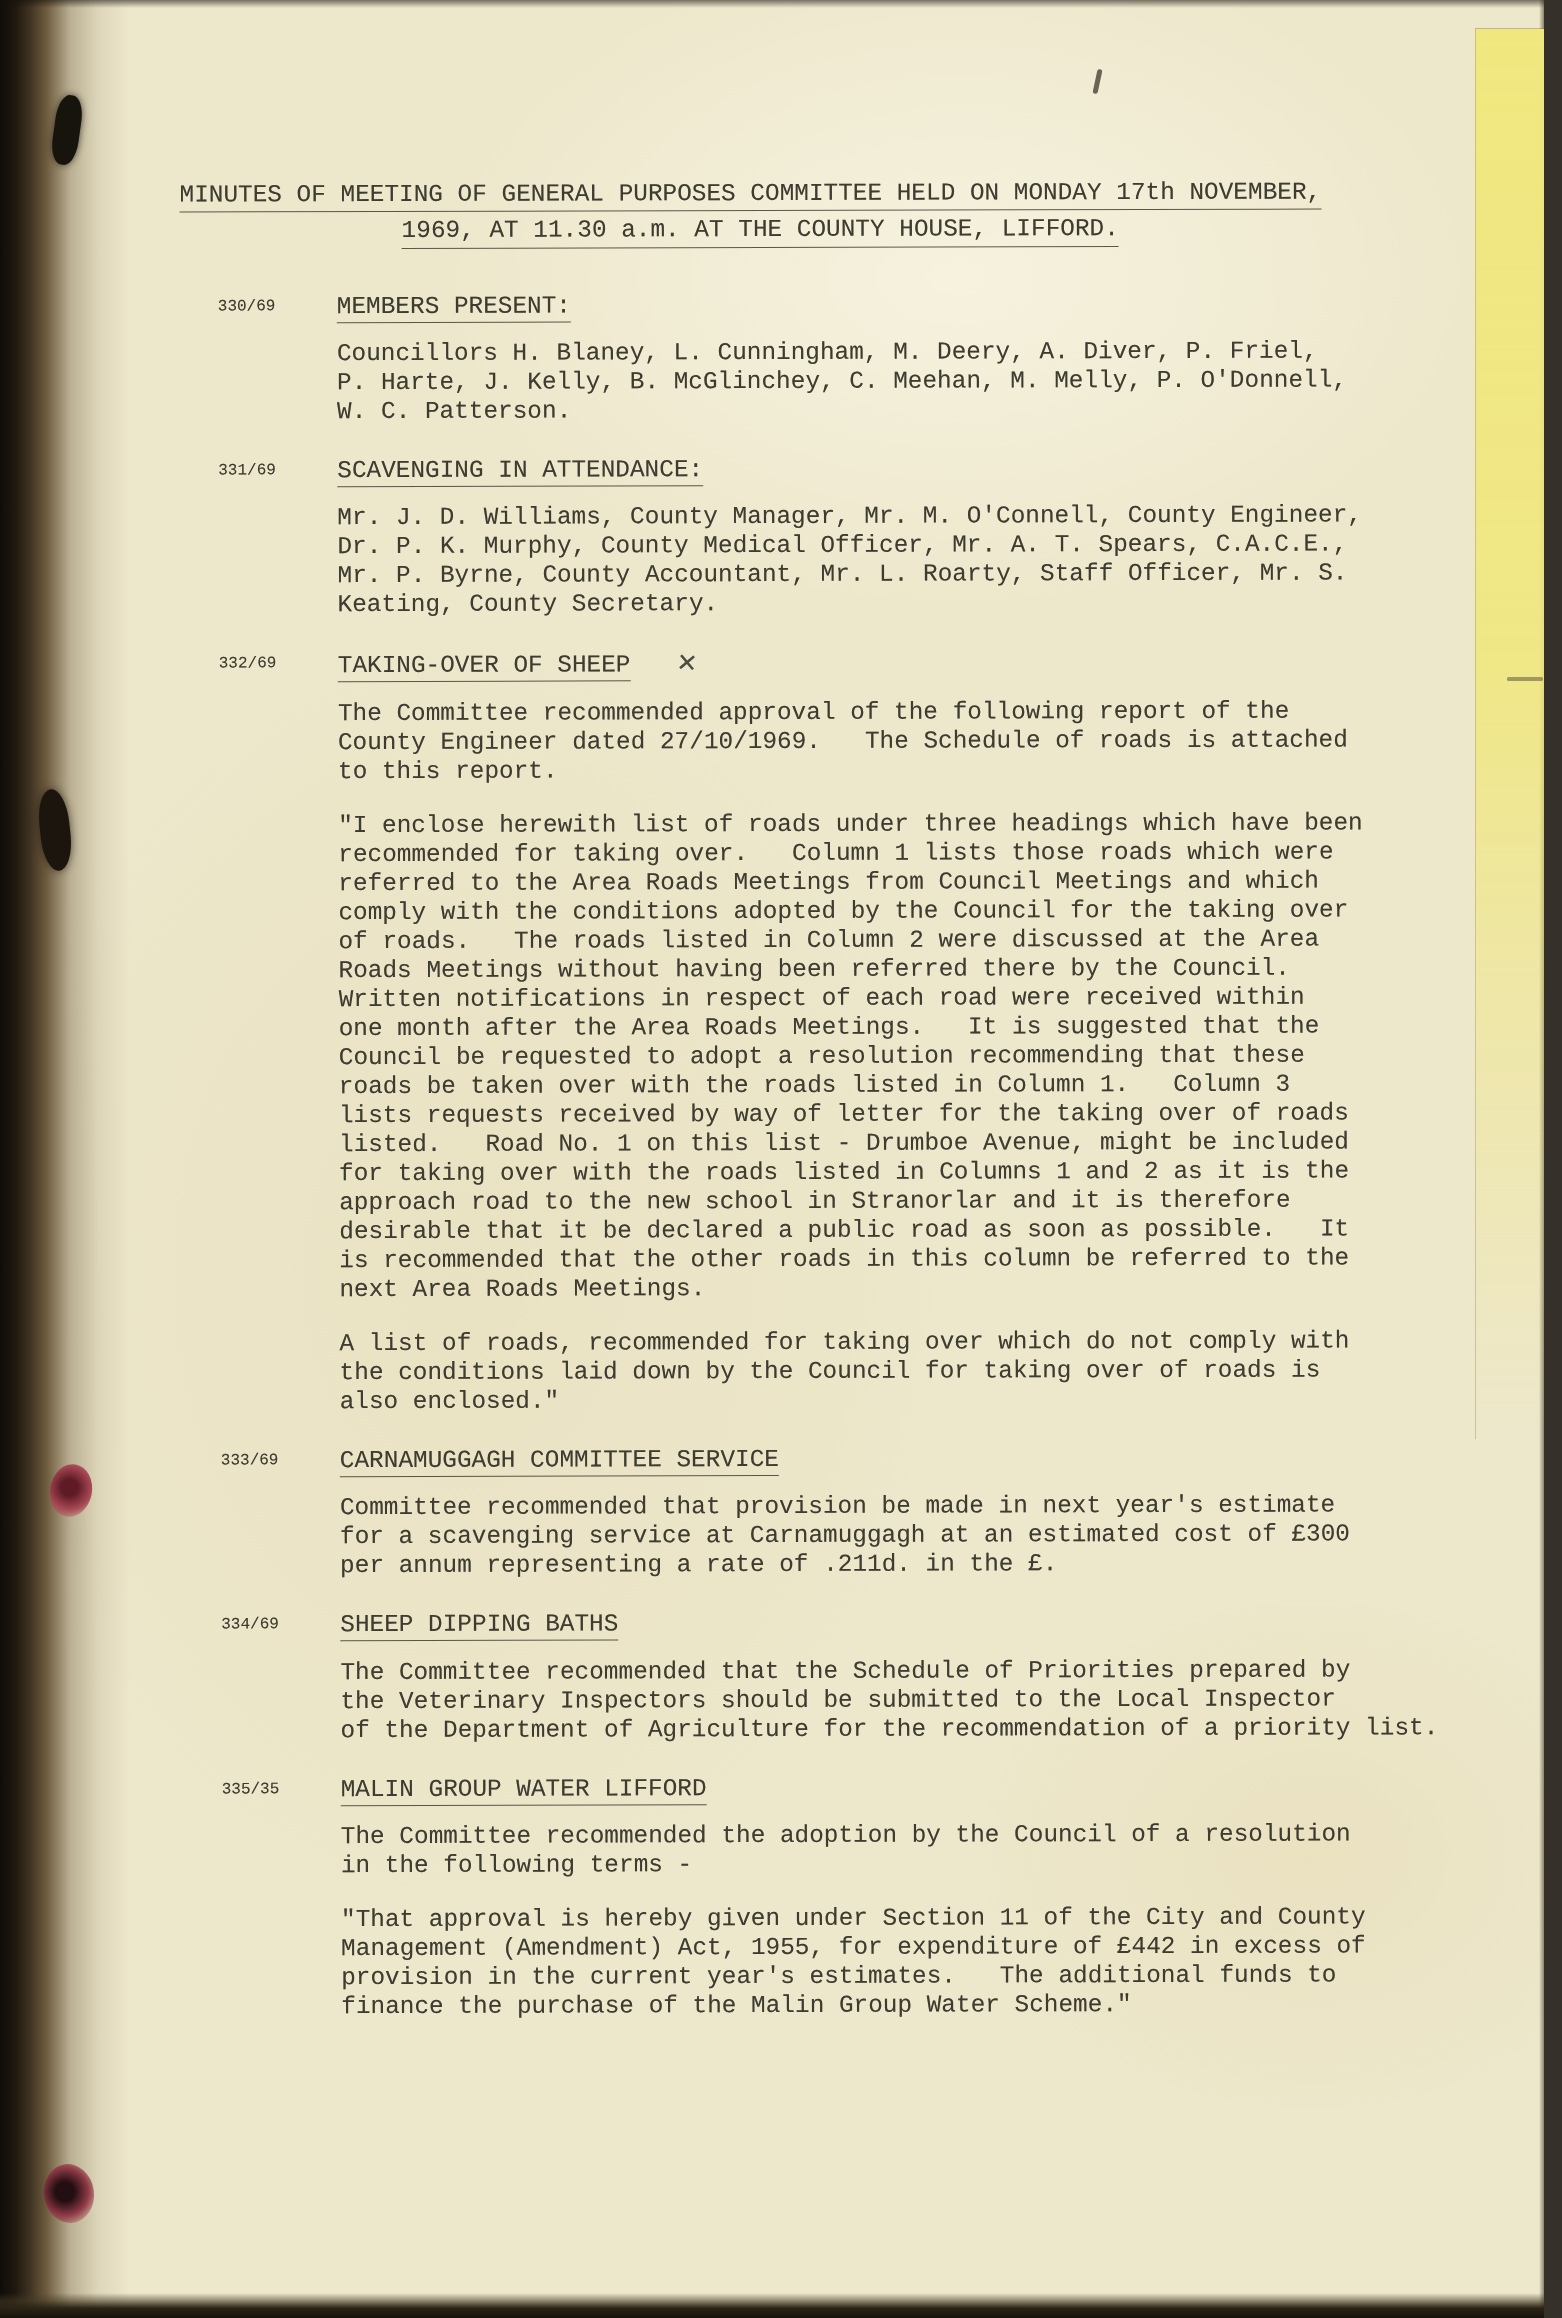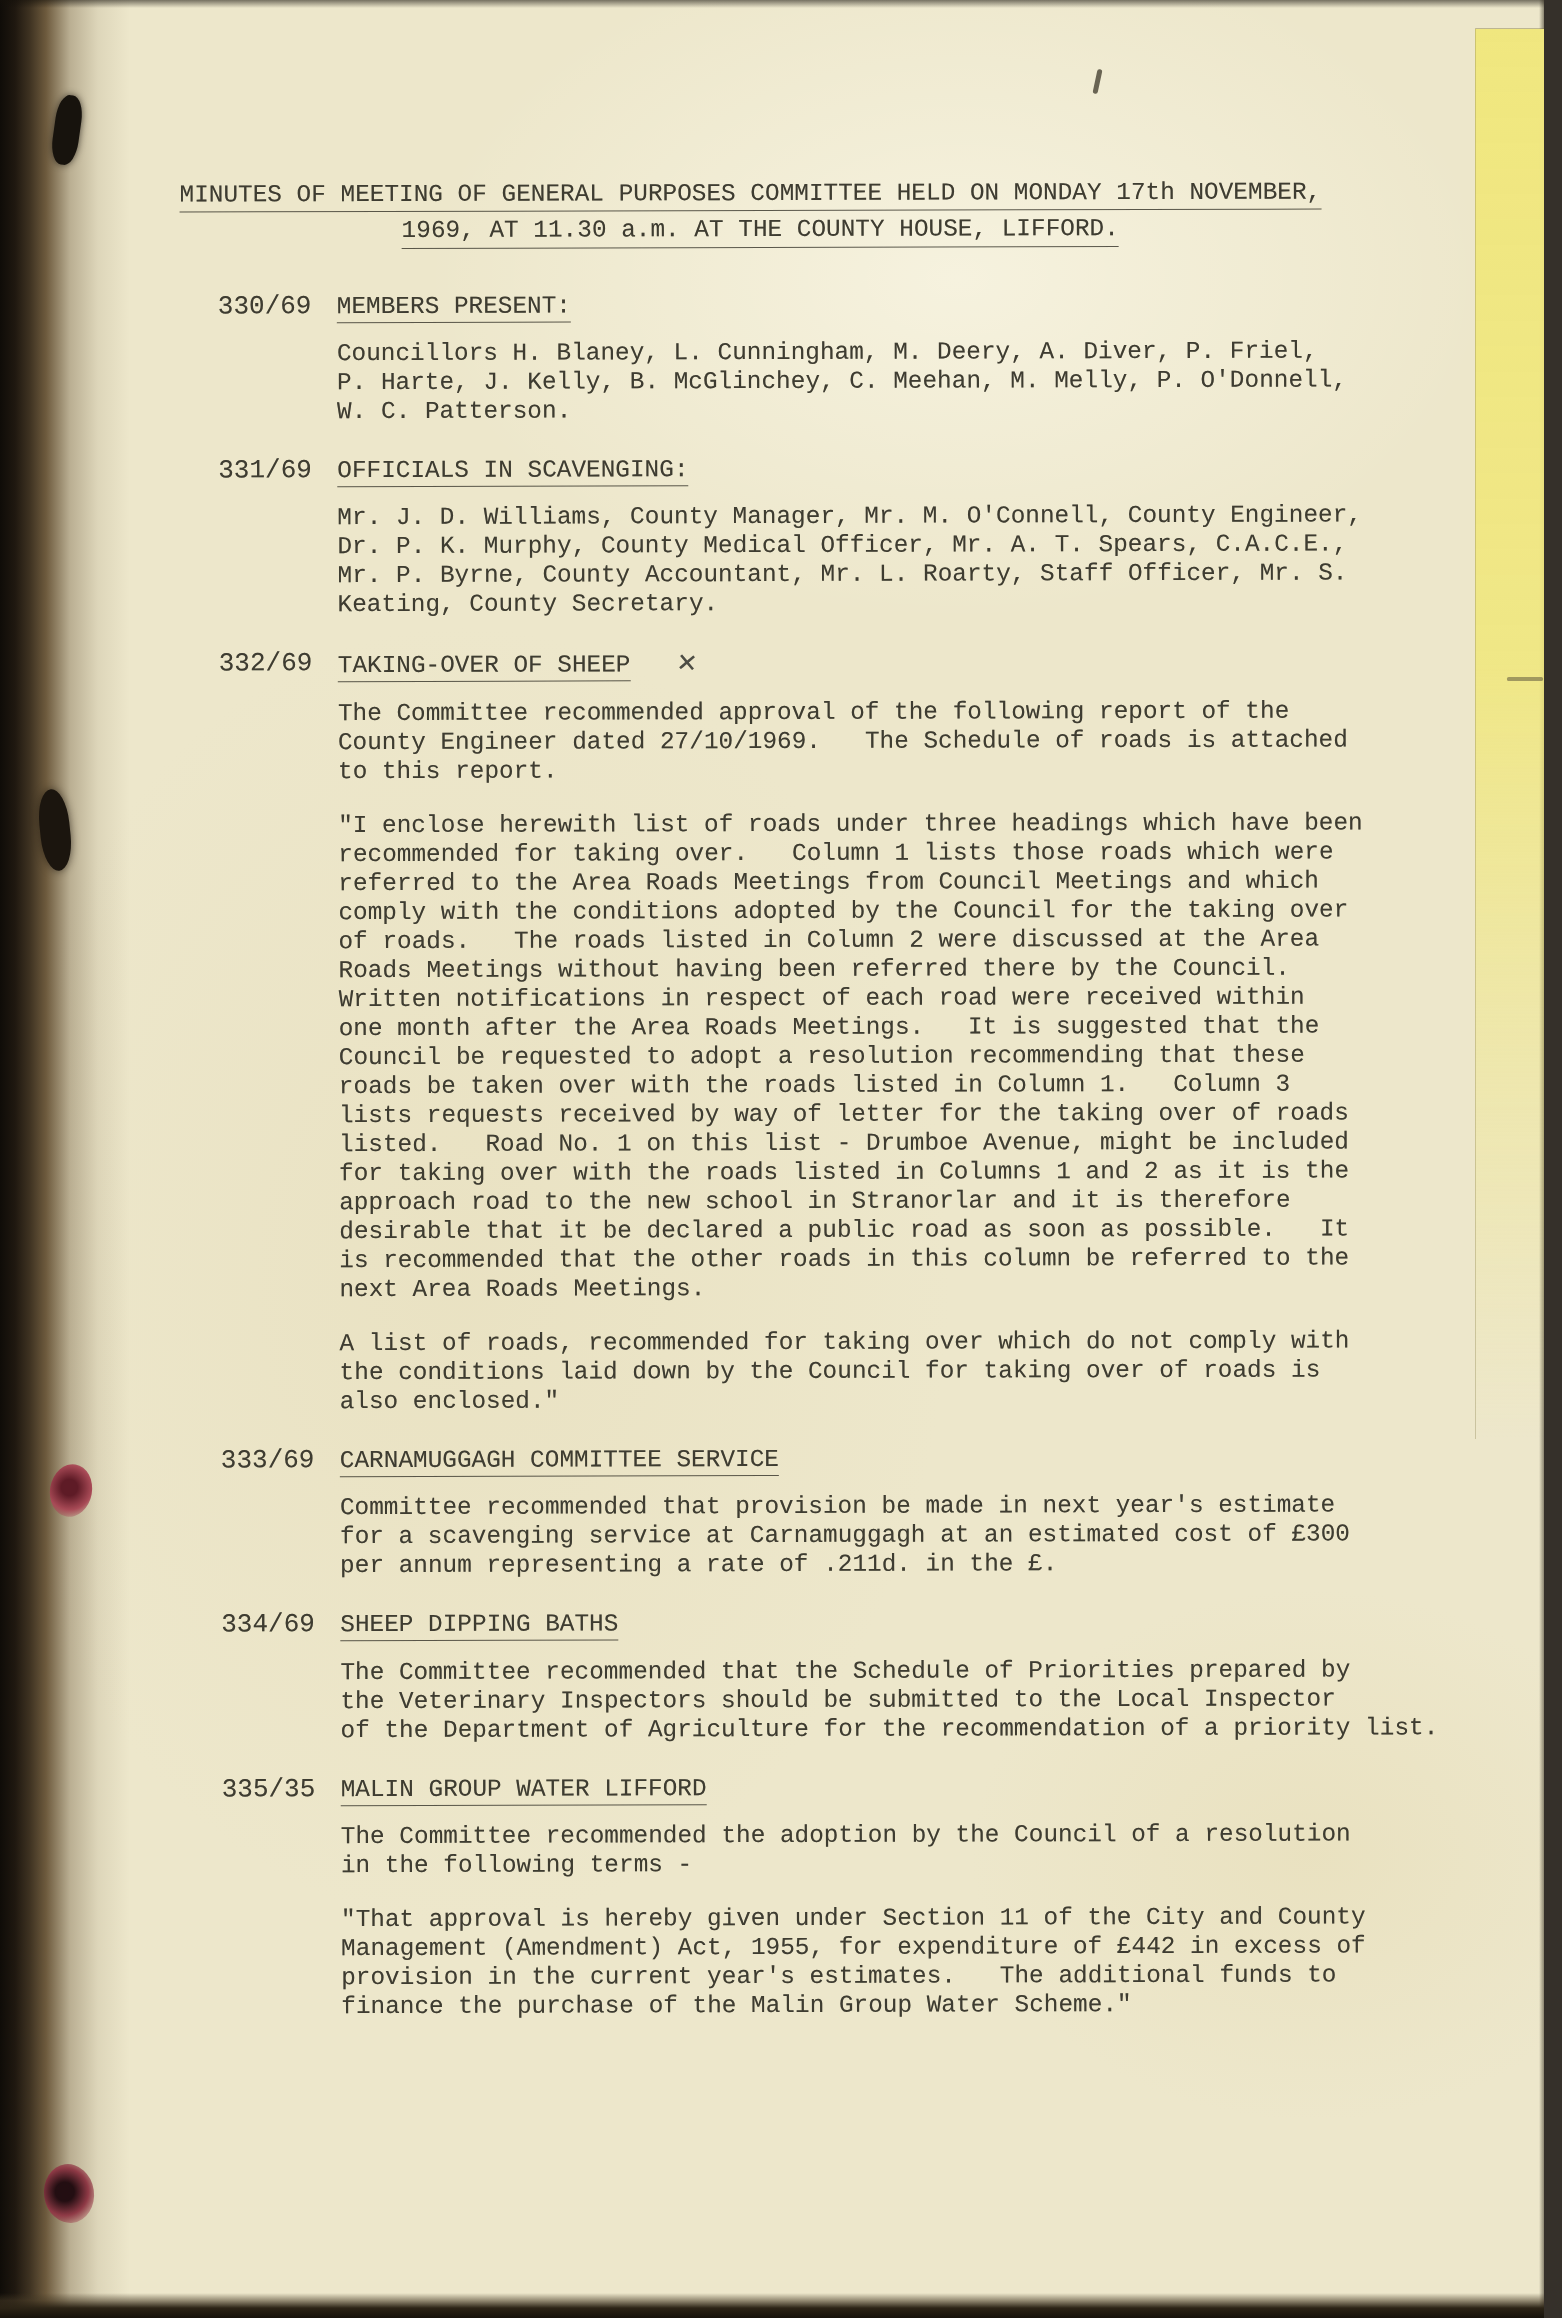--- a/index.html
+++ b/index.html
@@ -100,21 +100,21 @@
   }
   .title-line.line2 { margin-left: 222px; }
 
   #sections { margin-top: 43px; }
   .minute {
     display: flex; align-items: flex-start;
     margin: 0 0 30px 217px;
   }
   .num {
     flex: 0 0 119px; width: 119px;
-    font-size: 26px; line-height: 29px;
+    font-size: 16px; line-height: 29px;
   }
   .mbody { flex: 1; max-width: 1150px; }
   .heading {
     margin: 0 0 18.4px 0;
     font-size: 24.4px; line-height: 29px; font-weight: normal;
   }
   .htext {
     border-bottom: 1.6px solid rgba(62,60,49,.85);
     padding-bottom: 2px;
   }
@@ -165,21 +165,21 @@
 P. Harte, J. Kelly, B. McGlinchey, C. Meehan, M. Melly, P. O'Donnell,
 W. C. Patterson.</div>
             </div>
     </div>
   </section>
 
   <section class="minute">
     <div class="num">331/69</div>
     <div class="mbody">
       <h2 class="heading">
-        <span class="htext">OFFICIALS IN SCAVENGING:</span>
+        <span class="htext">SCAVENGING IN ATTENDANCE:</span>
         
       </h2>
       <div class="paras">
               <div class="para">Mr. J. D. Williams, County Manager, Mr. M. O'Connell, County Engineer,
 Dr. P. K. Murphy, County Medical Officer, Mr. A. T. Spears, C.A.C.E.,
 Mr. P. Byrne, County Accountant, Mr. L. Roarty, Staff Officer, Mr. S.
 Keating, County Secretary.</div>
             </div>
     </div>
   </section>

